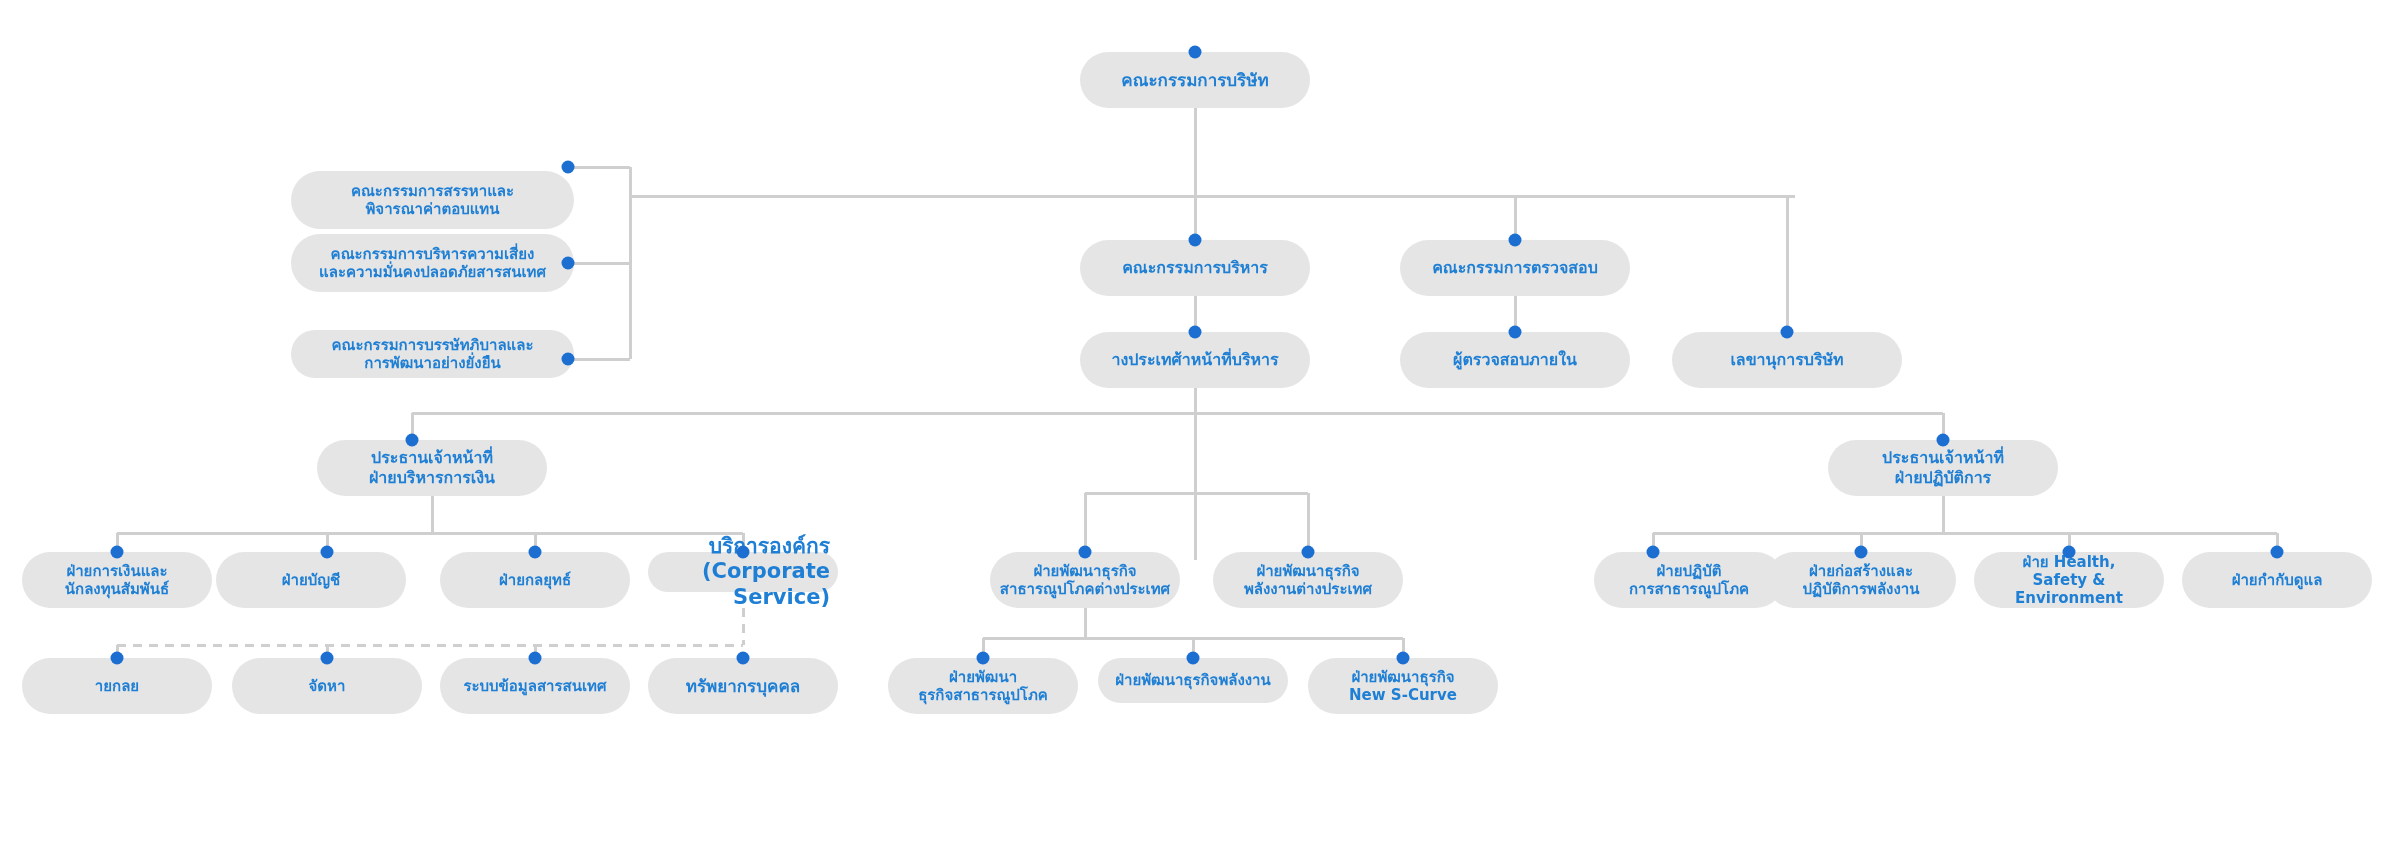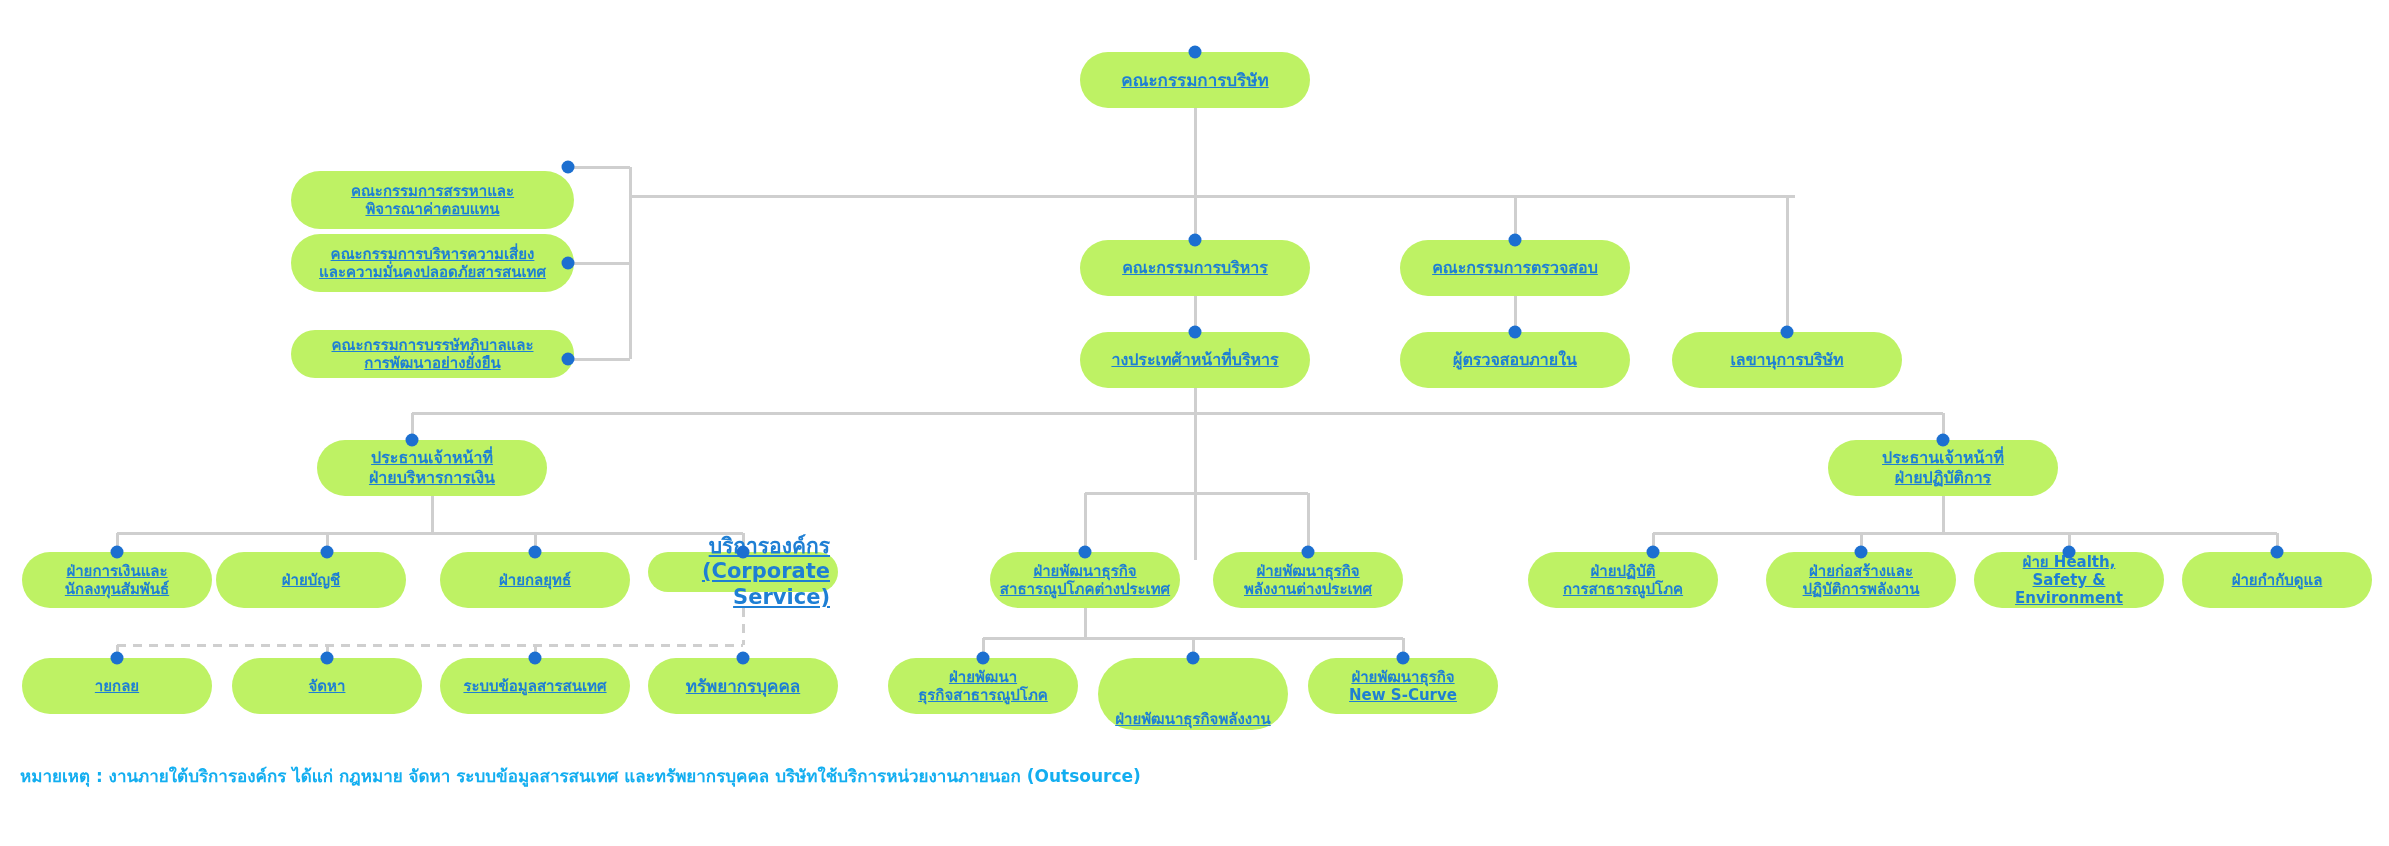--- a/index.html
+++ b/index.html
@@ -6,30 +6,29 @@
   body{
     font-family:"DejaVu Sans","Liberation Sans",sans-serif;
     width:2389px;height:846px;position:relative;overflow:hidden;
   }
   #chart{position:absolute;left:0;top:0;width:2389px;height:846px;}
 
   
   .lines{position:absolute;left:0;top:0;width:2389px;height:846px;z-index:1;}
   .node{
     position:absolute;z-index:3;
-    background:#bef264;
+    background:#e5e5e5;
     border-radius:999px;
     color:#1E7FD4;
     display:flex;align-items:center;justify-content:center;
     text-align:center;
     line-height:1.22;
     font-weight:700;
     box-sizing:border-box;
     padding:2px 8px;
-    text-decoration:underline;
   }
   .node span{display:block;width:100%;}
   .dot{
     position:absolute;z-index:4;
     width:13px;height:13px;border-radius:50%;
     background:#1C6FD0;
     transform:translate(-50%,-50%);
   }
   .note{
     position:absolute;z-index:5;
@@ -207,31 +206,31 @@
     <div class="node" style="left:1213px;top:552px;width:190px;height:56px;font-size:15px;">
       <span>ฝ่ายพัฒนาธุรกิจ<br>พลังงานต่างประเทศ</span>
       </div>
     <div class="dot" style="left:1308px;top:552px;"></div>
 
     <div class="node" style="left:888px;top:658px;width:190px;height:56px;font-size:15px;">
       <span>ฝ่ายพัฒนา<br>ธุรกิจสาธารณูปโภค</span>
       </div>
     <div class="dot" style="left:983px;top:658px;"></div>
 
-    <div class="node" style="left:1098px;top:658px;width:190px;height:72px;font-size:15px;align-items:flex-end;">
+    <div class="node" style="left:1098px;top:658px;width:190px;height:45px;font-size:15px;">
       <span>ฝ่ายพัฒนาธุรกิจพลังงาน</span>
       </div>
     <div class="dot" style="left:1193px;top:658px;"></div>
 
     <div class="node" style="left:1308px;top:658px;width:190px;height:56px;font-size:15px;">
       <span>ฝ่ายพัฒนาธุรกิจ<br>New S-Curve</span>
       </div>
     <div class="dot" style="left:1403px;top:658px;"></div>
 
-    <div class="node" style="left:1528px;top:552px;width:190px;height:56px;font-size:15px;">
+    <div class="node" style="left:1594px;top:552px;width:190px;height:56px;font-size:15px;">
       <span>ฝ่ายปฏิบัติ<br>การสาธารณูปโภค</span>
       </div>
     <div class="dot" style="left:1653px;top:552px;"></div>
 
     <div class="node" style="left:1766px;top:552px;width:190px;height:56px;font-size:15px;">
       <span>ฝ่ายก่อสร้างและ<br>ปฏิบัติการพลังงาน</span>
       </div>
     <div class="dot" style="left:1861px;top:552px;"></div>
 
     <div class="node" style="left:1974px;top:552px;width:190px;height:56px;font-size:15px;">
@@ -239,15 +238,14 @@
       </div>
     <div class="dot" style="left:2069px;top:552px;"></div>
 
     <div class="node" style="left:2182px;top:552px;width:190px;height:56px;font-size:15px;">
       <span>ฝ่ายกำกับดูแล</span>
       </div>
     <div class="dot" style="left:2277px;top:552px;"></div>
 
   </div>
 
-  <div class="note" style="left:20px;top:762px;">หมายเหตุ : งานภายใต้บริการองค์กร ได้แก่ กฎหมาย จัดหา ระบบข้อมูลสารสนเทศ และทรัพยากรบุคคล บริษัทใช้บริการหน่วยงานภายนอก (Outsource)</div>
 
 </div>
 
 </body></html>

